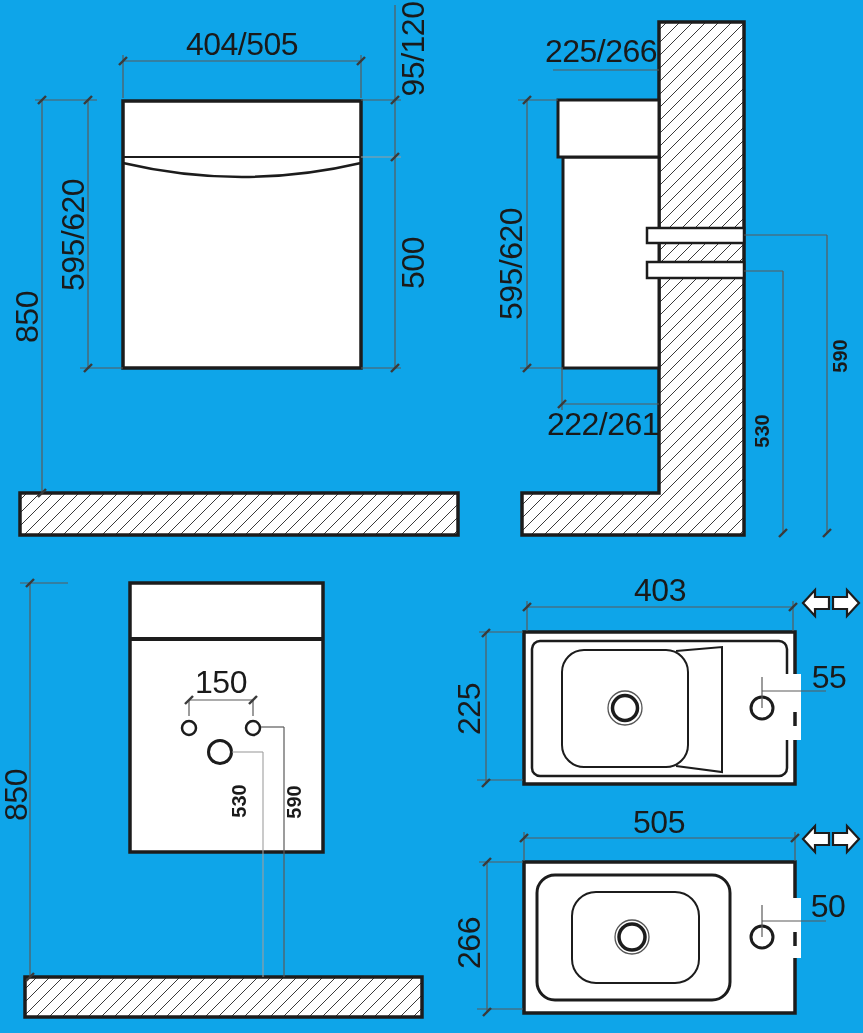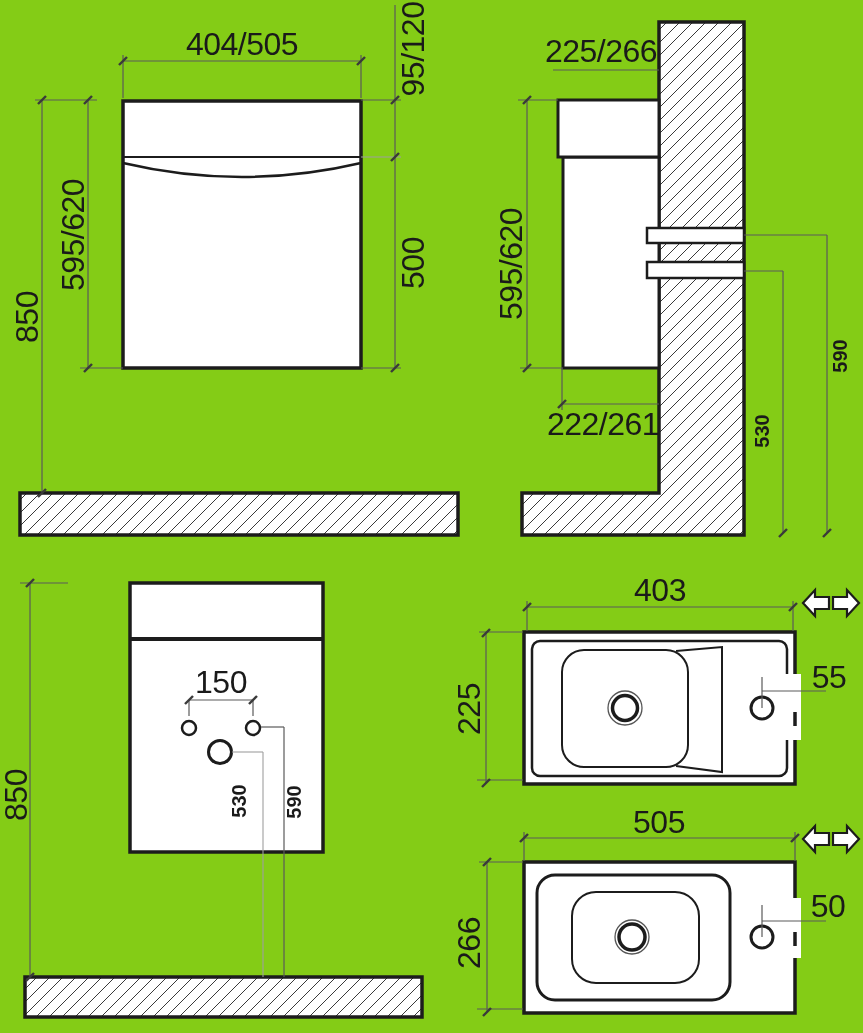--- a/index.html
+++ b/index.html
@@ -1,16 +1,16 @@
 <!DOCTYPE html>
 <html><head>
 <meta charset="utf-8">
 <style>
   html,body{margin:0;padding:0;background:#ffffff;}
-  .canvas{width:863px;height:1033px;position:relative;background:#84cc16;overflow:hidden;}
+  .canvas{width:863px;height:1033px;position:relative;background:#0ea5e9;overflow:hidden;}
   svg{display:block;}
   .outline{stroke:#1c1c1c;fill:#ffffff;}
   .nofill{fill:none;}
   .w35{stroke-width:3.5;}
   .w3{stroke-width:3;}
   .w25{stroke-width:2.5;}
   .w2{stroke-width:2;}
   .w4{stroke-width:4;}
   .hatched{fill:url(#hatch);stroke:#1c1c1c;stroke-width:3.5;}
   .dim{stroke:#5a5a5a;stroke-width:1.2;fill:none;}

